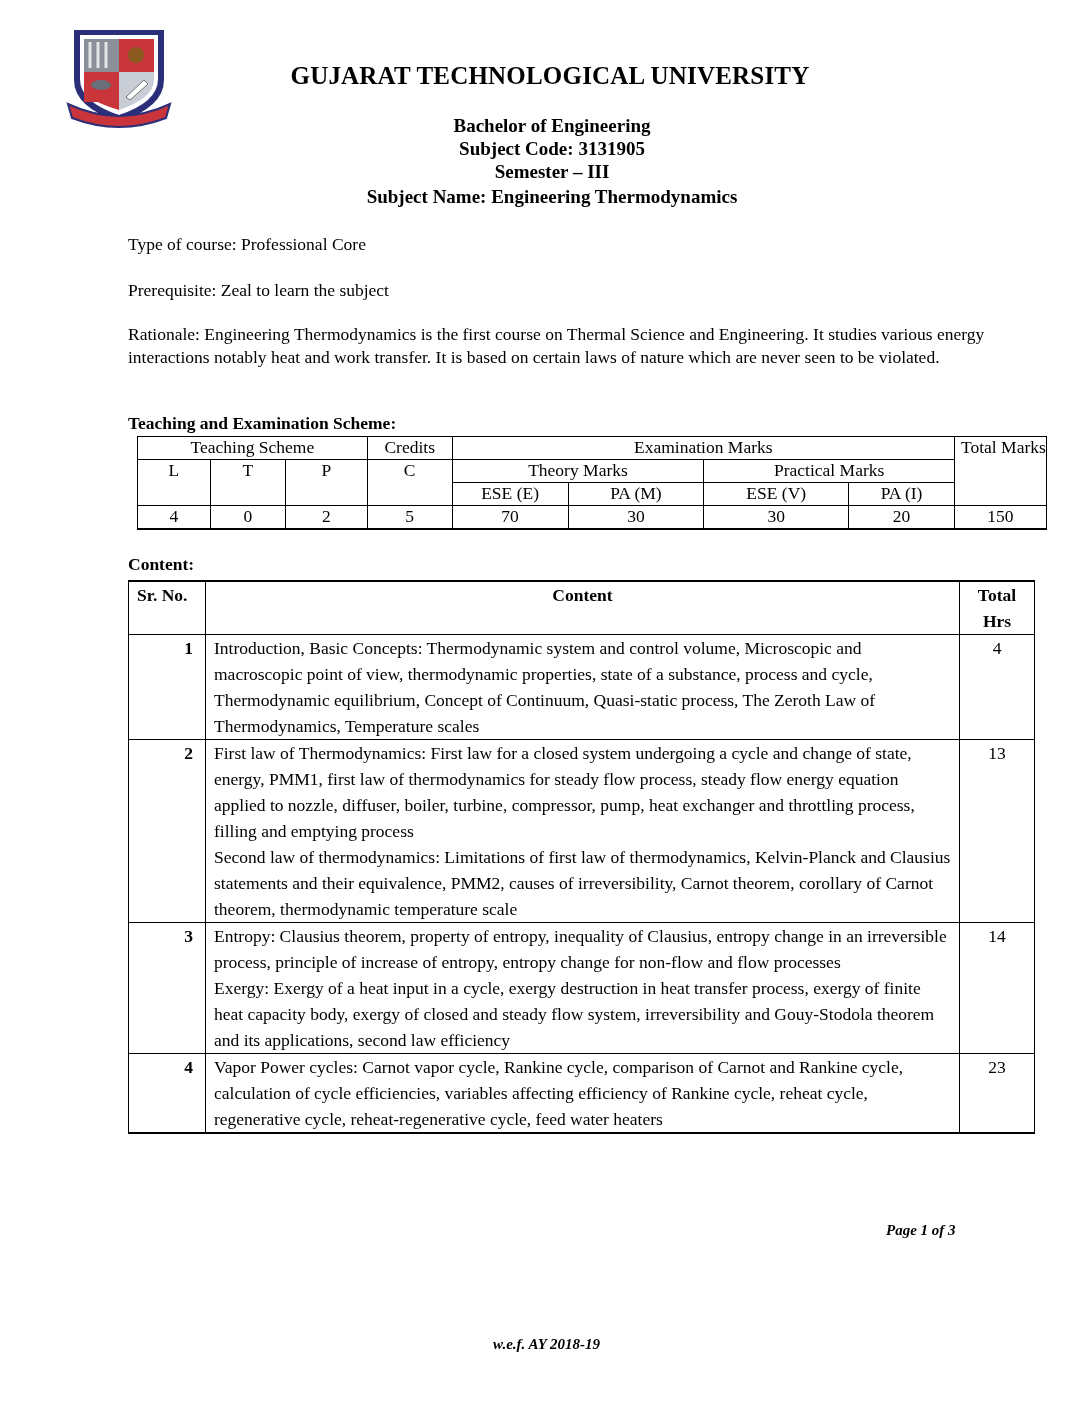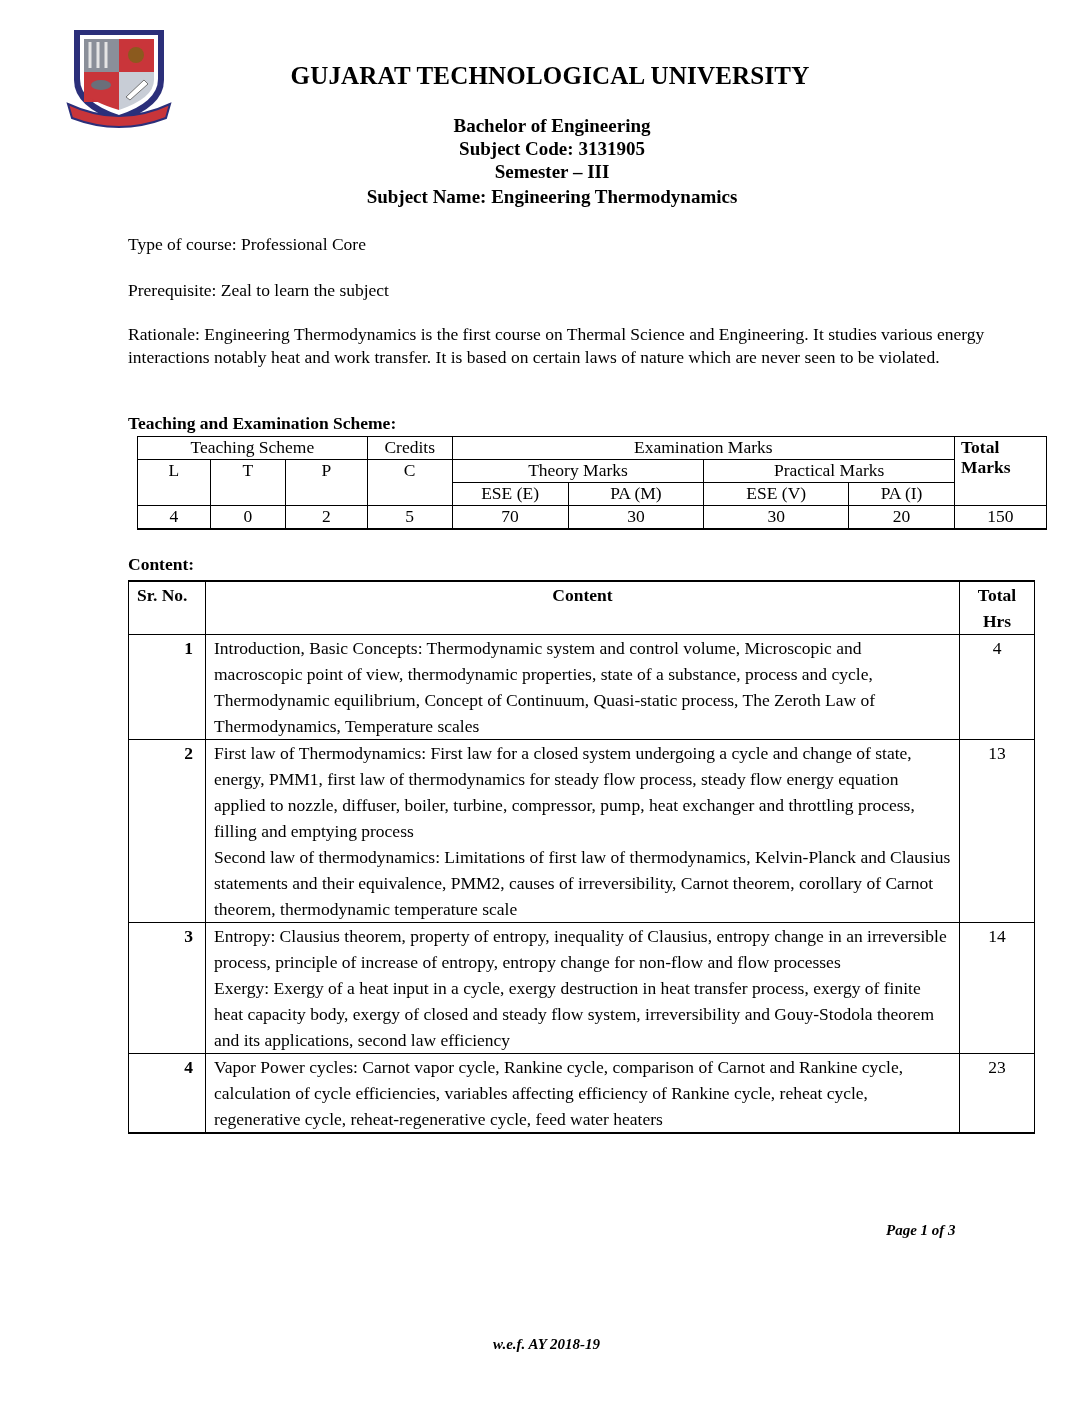--- a/index.html
+++ b/index.html
@@ -76,21 +76,21 @@
       <col style="width:136px">
       <col style="width:145px">
       <col style="width:106px">
       <col style="width:92px">
   </colgroup>
   <tbody>
       <tr>
     <td colspan="3">Teaching Scheme</td>
     <td>Credits</td>
     <td colspan="4">Examination Marks</td>
-    <td rowspan="3" style="text-align:left; padding-left:6px; width:80px;font-weight:bold;">Total Marks</td>
+    <td rowspan="3" style="text-align:left; padding-left:6px; width:80px;">Total Marks</td>
   </tr>
   <tr>
     <td rowspan="2">L</td>
     <td rowspan="2">T</td>
     <td rowspan="2">P</td>
     <td rowspan="2">C</td>
     <td colspan="2">Theory Marks</td>
     <td colspan="2">Practical Marks</td>
   </tr>
   <tr>

